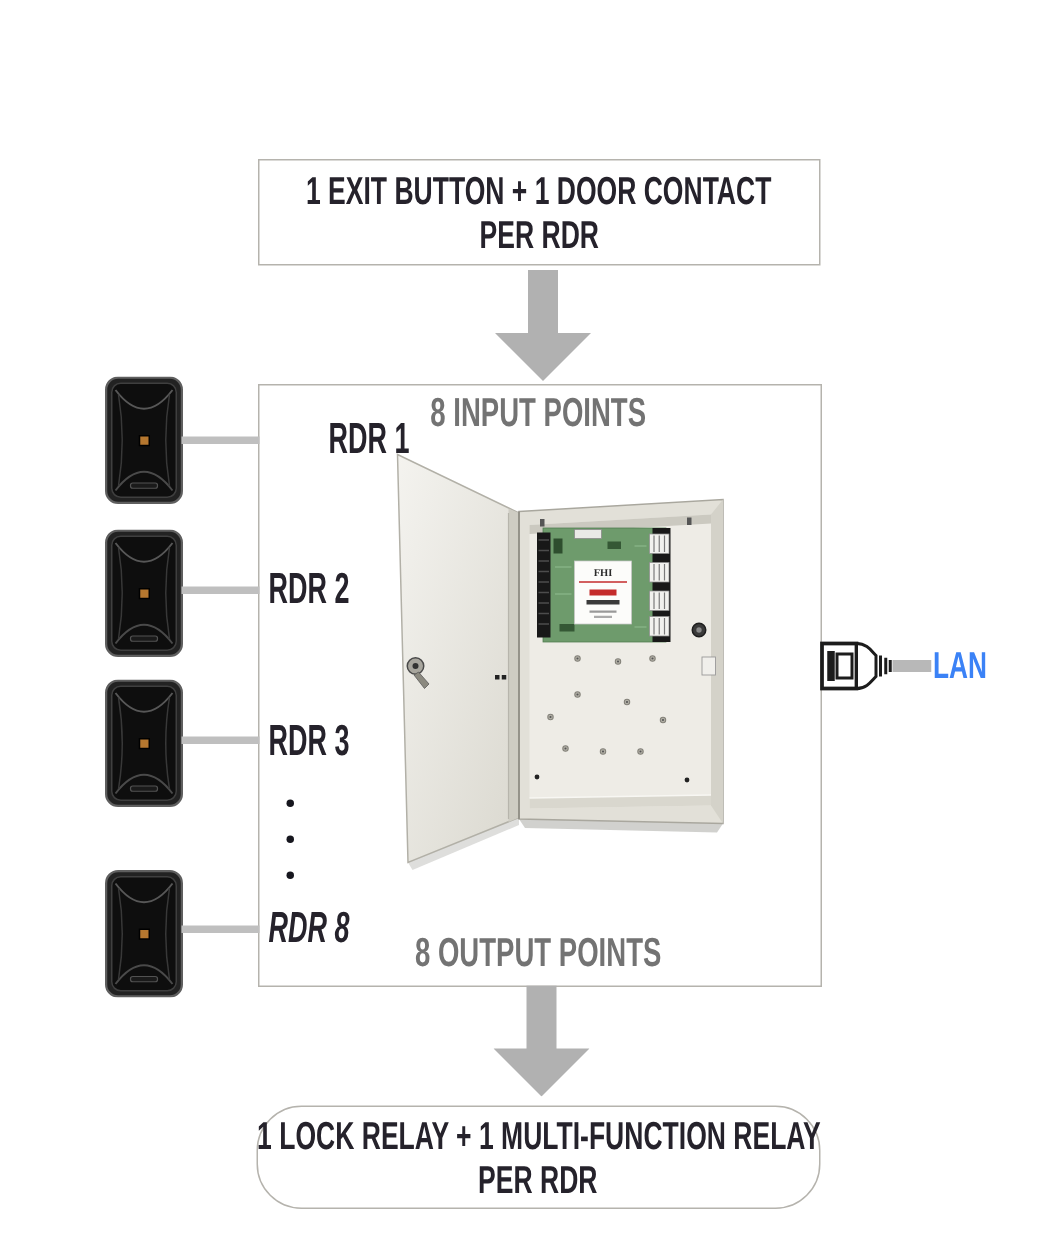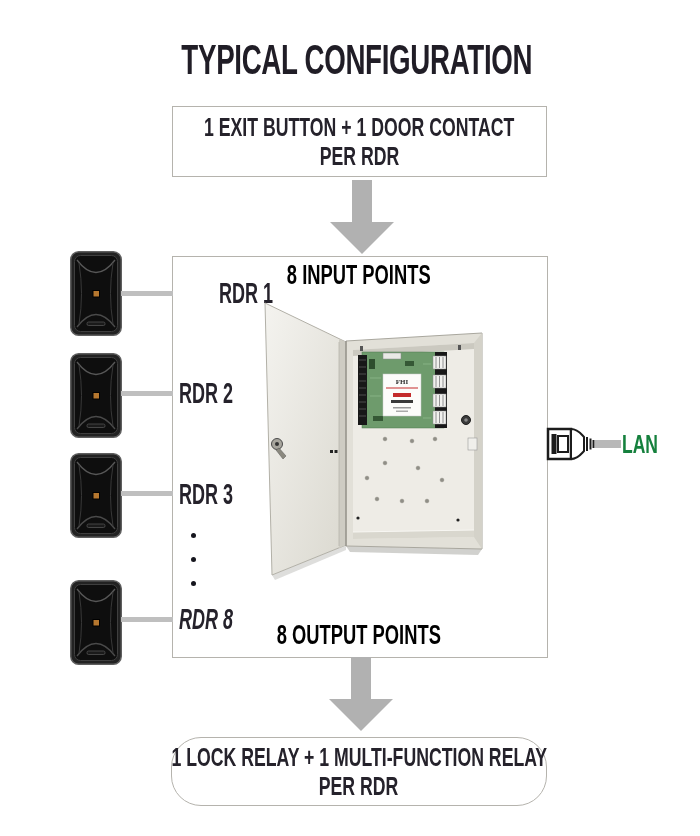--- a/index.html
+++ b/index.html
@@ -10,44 +10,41 @@
   }
   .abs{position:absolute;}
   
   .cnd{display:inline-block;transform:scaleX(.68);transform-origin:center center;white-space:nowrap;}
   .cnd-l{display:inline-block;transform:scaleX(.62);transform-origin:left center;white-space:nowrap;}
   .title{
     left:37px;top:36px;width:640px;text-align:center;
     font-size:42px;font-weight:bold;letter-spacing:-.5px;color:#201d26;
   }
   .title .cnd{transform:scaleX(.66);}
-  .io-label{left:172px;width:374px;text-align:center;font-size:27px;font-weight:bold;color:#000000;}
+  .io-label{left:172px;width:374px;text-align:center;font-size:27px;font-weight:bold;color:#737373;}
   .txtbox{
     border:1px solid #b5b3ad;background:#fff;
     display:flex;flex-direction:column;justify-content:center;align-items:center;
     font-size:26px;font-weight:bold;line-height:29px;text-align:center;color:#25222b;
   }
   .top-box{left:172px;top:106px;width:373px;height:69px;}
   .bottom-box{left:171px;top:737px;width:374px;height:67px;border-radius:30px;}
   .main-box{left:172px;top:256px;width:374px;height:400px;border:1px solid #b5b3ad;background:transparent;}
   .rdr-line{left:121px;width:52px;height:5px;background:#bfbfbf;}
   .rdr-label{left:179px;font-size:29px;line-height:29px;font-weight:bold;color:#25222b;}
   .dot{left:191px;width:5px;height:5px;border-radius:50%;background:#16161e;}
-  .lan-label{left:622px;top:431px;font-size:25px;line-height:27px;font-weight:bold;color:#15803d;}
+  .lan-label{left:622px;top:431px;font-size:25px;line-height:27px;font-weight:bold;color:#3b82f6;}
   .lan-label .cnd-l{transform:scaleX(.7);}
   svg{display:block;}
 </style>
 </head>
 <body>
 
 <div class="page">
 
-  <div class="abs title">
-    <span class="cnd">TYPICAL CONFIGURATION</span>
-  </div>
 
   <div class="abs txtbox top-box">
     <div><span class="cnd">1 EXIT BUTTON + 1 DOOR CONTACT</span></div>
     <div><span class="cnd">PER RDR</span></div>
   </div>
 
   <svg class="abs" style="left:330px;top:180px;" width="64" height="74" viewBox="0 0 64 74">
     <path d="M22,0 H42 V42 H64 L32,74 L0,42 H22 Z" fill="#b1b1b1"></path>
   </svg>
 

